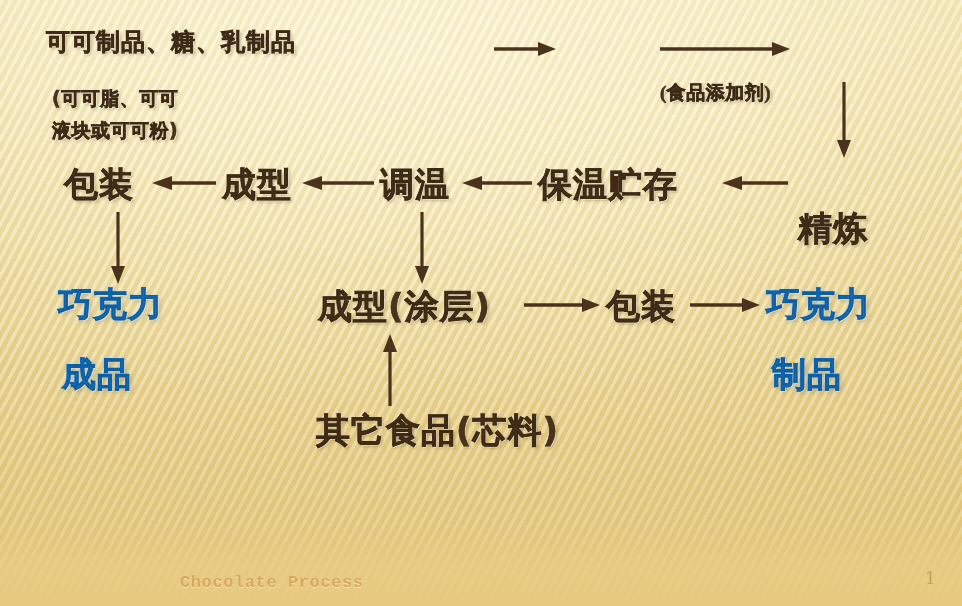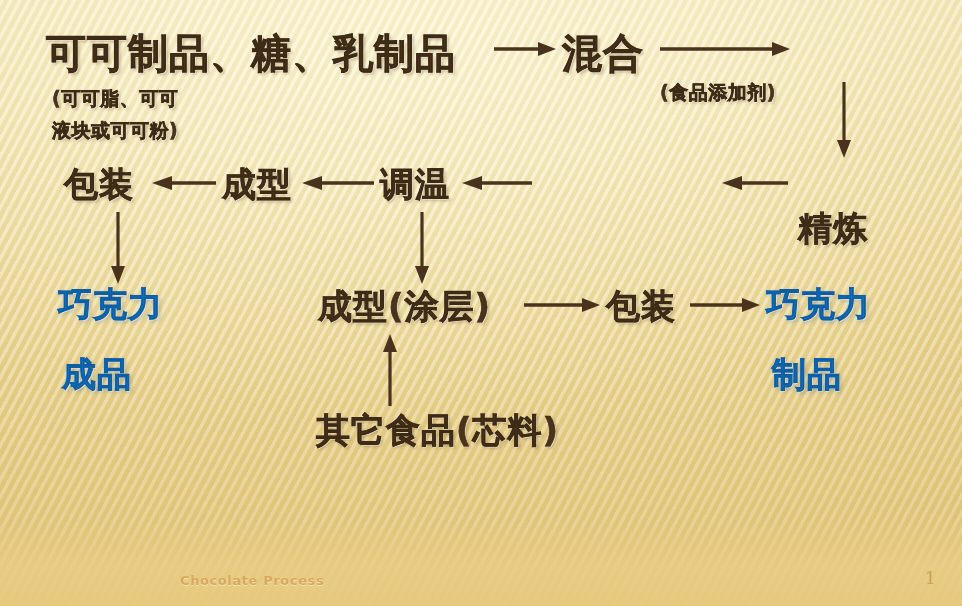--- a/index.html
+++ b/index.html
@@ -51,21 +51,21 @@
     z-index: 3;
     white-space: nowrap;
     color: #4a331c;
     font-weight: 700;
     letter-spacing: 1px;
     text-shadow:
        1px 1px 0 rgba(255,255,255,0.55),
        2px 2px 3px rgba(120,90,45,0.40);
     -webkit-text-stroke: 0.6px #3c2a15;
   }
-  .lg { font-size: 40px; }
+  .lg { font-size: 24px; }
   .md { font-size: 34px; }
   .sm { font-size: 19px; letter-spacing: 0.5px; }
   .blue {
     color: #1379c9;
     -webkit-text-stroke: 0.8px #0d5fa5;
     text-shadow:
        1px 1px 0 rgba(255,255,255,0.6),
        2px 2px 4px rgba(90,120,160,0.45);
   }
 
@@ -73,25 +73,26 @@
   .arrow {
     position: absolute;
     z-index: 2;
   }
   .arrow svg { display: block; overflow: visible; }
 
   
   .footer-text {
     position: absolute;
     z-index: 4;
-    font-size: 13px;
+    font-size: 17px;
     font-weight: 700;
     letter-spacing: 0.6px;
     color: #d9a85d;
     text-shadow: 0 1px 0 rgba(255,255,255,0.45);
+    font-family: Liberation Mono, monospace;
   }
   .page-num {
     position: absolute;
     z-index: 4;
     font-size: 17px;
     color: #c9a051;
     font-family: "DejaVu Serif", "Liberation Serif", serif;
   }
 </style>
 </head>
@@ -105,48 +106,48 @@
 
   <div class="node sm" style="left:52px; top:118px;">液块或可可粉)</div>
 
   <div class="arrow" style="left:494px; top:40px;">
     <svg width="62" height="18" viewBox="0 0 62 18">
       <line x1="0" y1="9" x2="48" y2="9" stroke="#4a331c" stroke-width="3.4"></line>
       <polygon points="62,9 44,2 44,16" fill="#4a331c"></polygon>
     </svg>
   </div>
 
-  <div class="node lg" style="left:562px; top:26px;">混合</div>
 
   <div class="arrow" style="left:660px; top:40px;">
     <svg width="130" height="18" viewBox="0 0 130 18">
       <line x1="0" y1="9" x2="116" y2="9" stroke="#4a331c" stroke-width="3.4"></line>
       <polygon points="130,9 112,2 112,16" fill="#4a331c"></polygon>
     </svg>
   </div>
 
-  <div class="node sm" style="left:660px; top:80px;">(食品添加剂)</div>
+  <div class="node sm" style="left:660px; top:80px;font-family:Liberation Serif, serif;">(食品添加剂)</div>
 
 
   <div class="arrow" style="left:834px; top:82px;">
     <svg width="20" height="76" viewBox="0 0 20 76">
       <line x1="10" y1="0" x2="10" y2="62" stroke="#4a331c" stroke-width="3.2"></line>
       <polygon points="10,76 3,58 17,58" fill="#4a331c"></polygon>
     </svg>
   </div>
 
   <div class="node md" style="left:798px; top:162px;margin-top:44px;">精炼</div>
 
   <div class="arrow" style="left:722px; top:174px;">
     <svg width="66" height="18" viewBox="0 0 66 18">
       <line x1="18" y1="9" x2="66" y2="9" stroke="#4a331c" stroke-width="3.4"></line>
       <polygon points="0,9 20,2 20,16" fill="#4a331c"></polygon>
     </svg>
   </div>
 
+  <div class="node md" style="left:538px; top:162px;">保温贮存</div>
 
   <div class="arrow" style="left:462px; top:174px;">
     <svg width="70" height="18" viewBox="0 0 70 18">
       <line x1="18" y1="9" x2="70" y2="9" stroke="#4a331c" stroke-width="3.4"></line>
       <polygon points="0,9 20,2 20,16" fill="#4a331c"></polygon>
     </svg>
   </div>
 
   <div class="node md" style="left:380px; top:162px;">调温</div>
 

